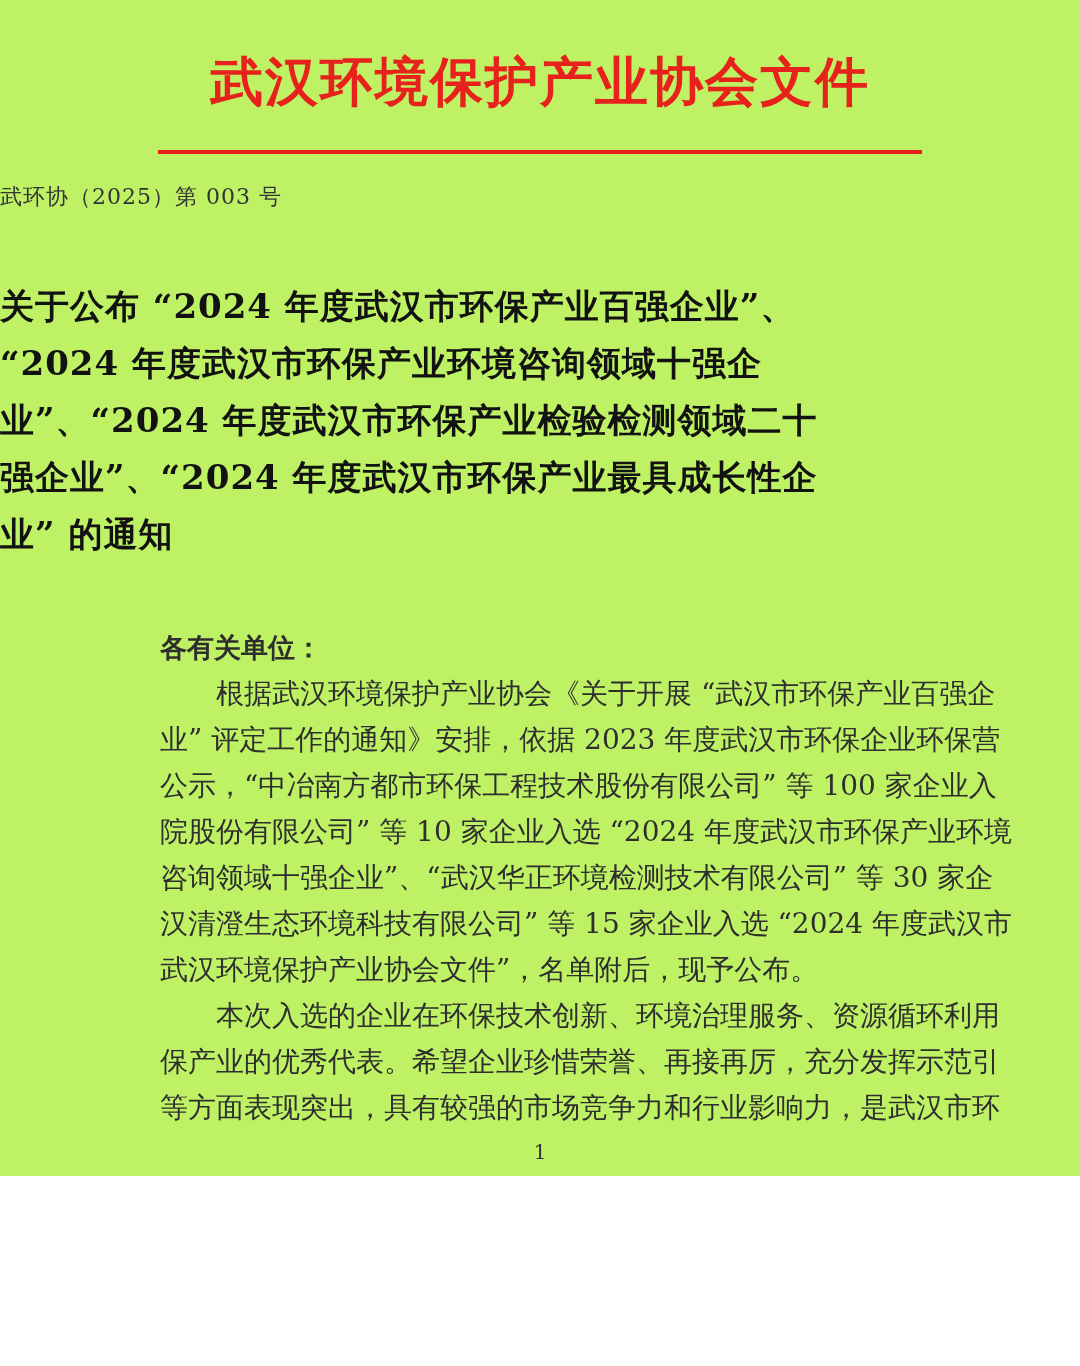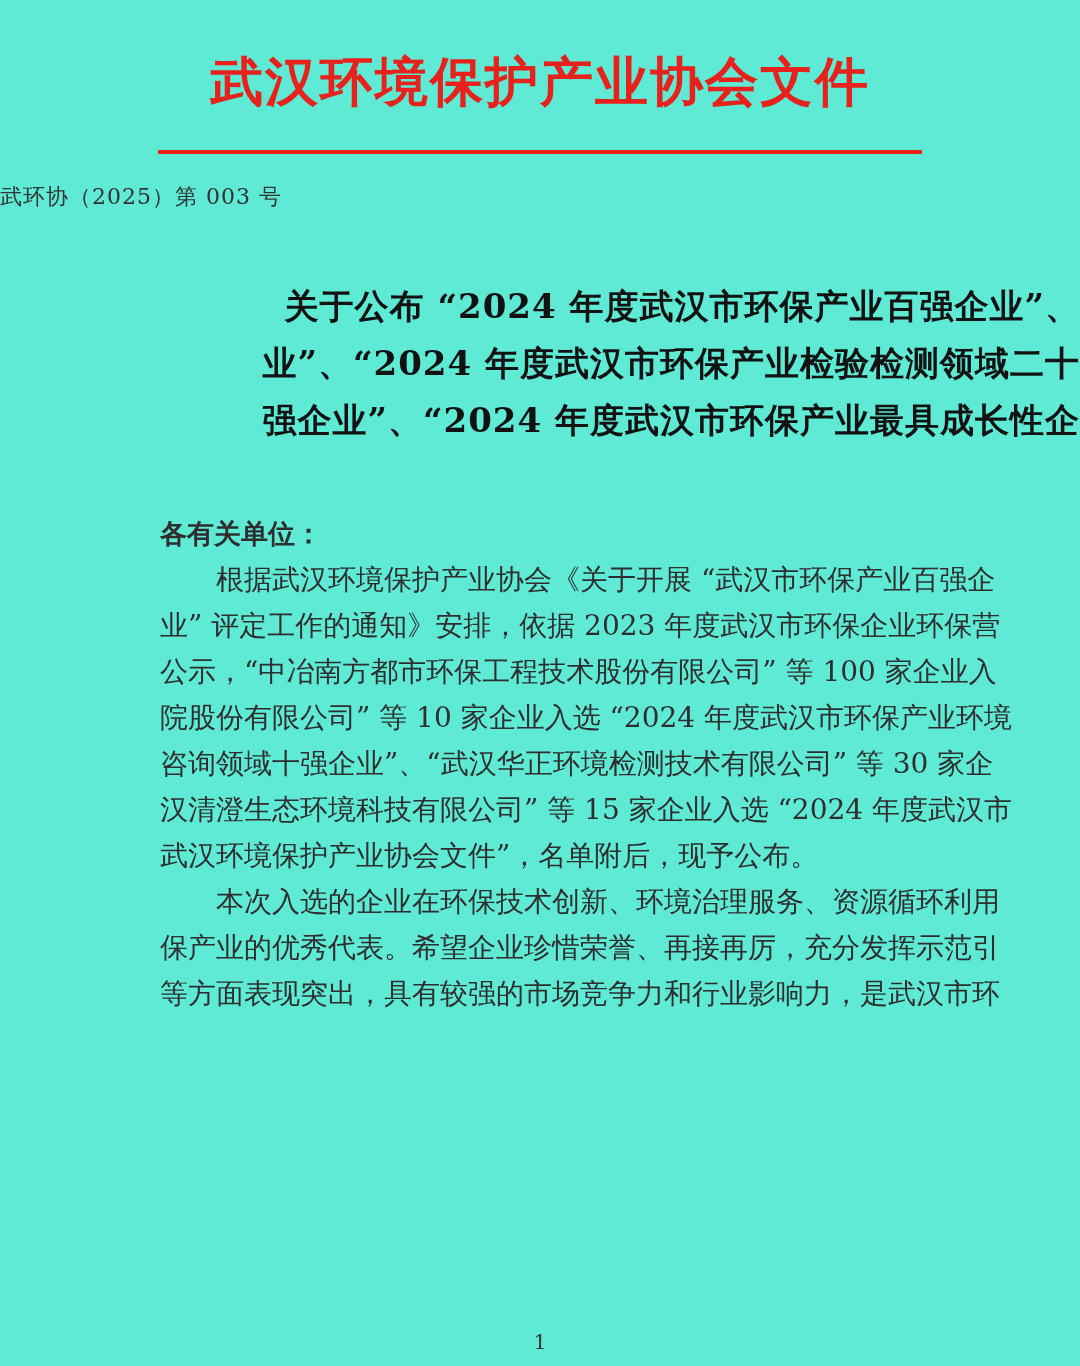--- a/index.html
+++ b/index.html
@@ -5,22 +5,22 @@
   * { margin: 0; padding: 0; box-sizing: border-box; }
   html, body { background: #ffffff; }
   body {
     width: 1080px; height: 1366px;
     font-family: "DejaVu Serif", "Liberation Serif", serif;
     color: #222;
     overflow: hidden;
   }
   .page {
     position: relative;
-    width: 1080px; height: 1366px;
-    background: #5eead4;
+    width: 1080px; height: 1176px;
+    background: #bef264;
   }
   .org-title {
     padding-top: 50px;
     text-align: center;
     color: #e7211b;
     font-size: 53px;
     font-weight: 900;
     letter-spacing: 2px;
     line-height: 1.2;
     font-family: "DejaVu Sans", "Liberation Sans", sans-serif;
@@ -33,21 +33,21 @@
   }
   .doc-number {
     margin-top: 28px;
     text-align: left;
     font-size: 22px;
     color: #333;
     letter-spacing: 1px;
   }
   .notice-title {
     margin-top: 66px;
-    text-align: right;
+    text-align: left;
     font-size: 34px;
     font-weight: bold;
     line-height: 57px;
     color: #121212;
     letter-spacing: 1px;
   }
   .body-block {
     margin: 62px 160px 0 160px;
     font-size: 28px;
     line-height: 46px;
@@ -81,22 +81,24 @@
 <div class="page">
 
   <div class="org-title">武汉环境保护产业协会文件</div>
 
   <div class="red-line"></div>
 
   <div class="doc-number">武环协（2025）第 003 号</div>
 
   <div class="notice-title">
     <div>关于公布 “2024 年度武汉市环保产业百强企业”、</div>
+    <div>“2024 年度武汉市环保产业环境咨询领域十强企</div>
     <div>业”、“2024 年度武汉市环保产业检验检测领域二十</div>
     <div>强企业”、“2024 年度武汉市环保产业最具成长性企</div>
+    <div>业” 的通知</div>
   </div>
 
   <div class="body-block">
     <div class="b-line salutation">各有关单位：</div>
 
     <div class="b-line ind">根据武汉环境保护产业协会《关于开展 “武汉市环保产业百强企</div>
     <div class="b-line">业” 评定工作的通知》安排，依据 2023 年度武汉市环保企业环保营</div>
     <div class="b-line">公示，“中冶南方都市环保工程技术股份有限公司” 等 100 家企业入</div>
     <div class="b-line">院股份有限公司” 等 10 家企业入选 “2024 年度武汉市环保产业环境</div>
     <div class="b-line">咨询领域十强企业”、“武汉华正环境检测技术有限公司” 等 30 家企</div>

